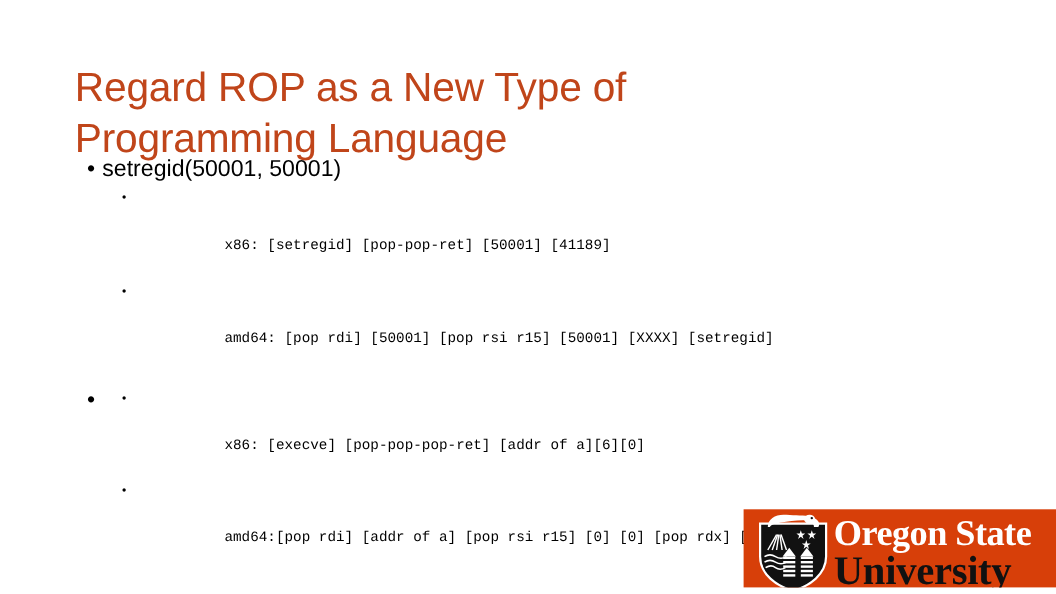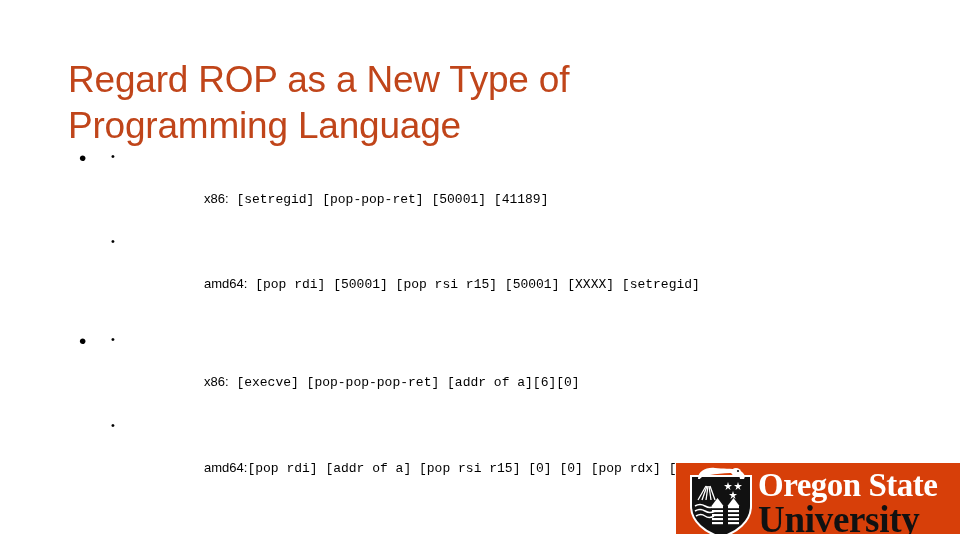--- a/index.html
+++ b/index.html
@@ -80,21 +80,21 @@
   .l2 .bullet-dot {
     position: absolute;
     left: 111px;
     top: 0;
     font-family: "Liberation Sans", sans-serif;
     font-size: 11px;
     line-height: 1.9;
     color: #000000;
   }
   .l2 .arch {
-    font-family: Liberation Sans, sans-serif;
+    font-family: Liberation Mono, monospace;
   }
   .sub-list {
     margin-top: 4px;
   }
 
   
   #osu-logo {
     position: absolute;
     left: 676px;
     top: 463px;
@@ -142,20 +142,21 @@
 <div id="slide">
 
   <h1 id="slide-title">Regard ROP as a New Type of
 Programming Language</h1>
 
   <div id="body-content">
 
     <div class="group">
       <div class="l1">
         <span class="bullet-dot">•</span>
+        <span>setregid(50001, 50001)</span>
       </div>
       <div class="sub-list">
         <div class="l2">
           <span class="bullet-dot">•</span>
           <span class="arch">x86:</span><span class="gadgets"> [setregid] [pop-pop-ret] [50001] [41189]</span>
         </div>
         <div class="l2">
           <span class="bullet-dot">•</span>
           <span class="arch">amd64:</span><span class="gadgets"> [pop rdi] [50001] [pop rsi r15] [50001] [XXXX] [setregid]</span>
         </div>

